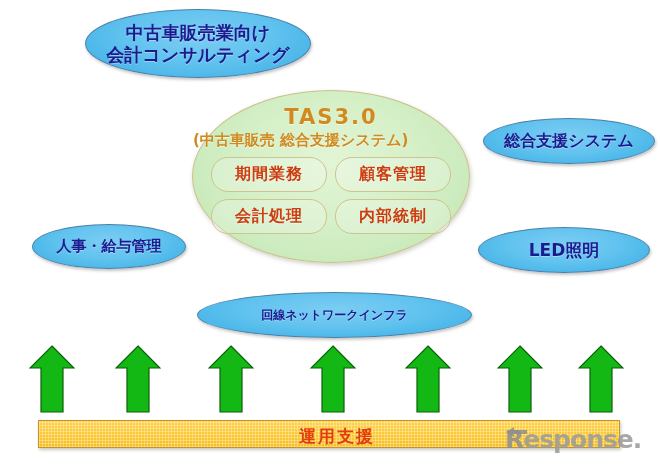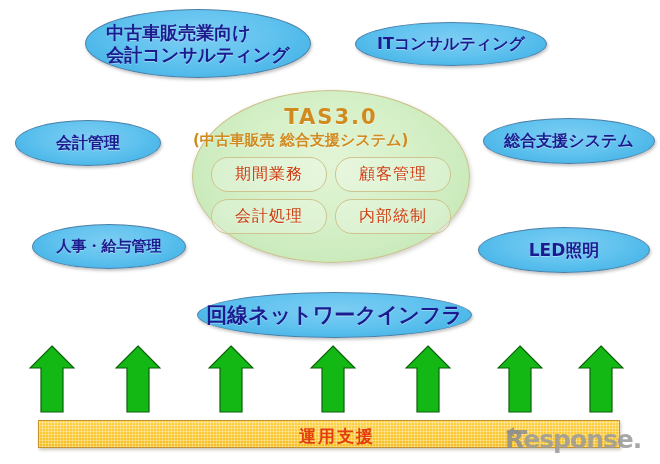--- a/index.html
+++ b/index.html
@@ -13,21 +13,21 @@
     background:#ffffff;
     overflow:hidden;
   }
 
   
   .ellipse{
     position:absolute;
     display:flex;
     align-items:center;
     justify-content:center;
-    text-align:left;
+    text-align:center;
     border-radius:50%;
     box-sizing:border-box;
   }
   .blue{
     background:radial-gradient(ellipse at 50% 38%, #7ccdf2 0%, #62c3ef 45%, #49b6e8 78%, #3aa9df 100%);
     border:1px solid #4a7fa8;
     color:#1b1b8f;
     font-weight:bold;
     text-shadow:0 1px 0 rgba(255,255,255,.35);
     box-shadow:1px 2px 3px rgba(60,60,60,.30);
@@ -66,21 +66,21 @@
     grid-template-columns:1fr 1fr;
     grid-gap:7px 8px;
   }
   .module{
     height:33px;
     display:flex;align-items:center;justify-content:center;
     border:1px solid #cfc48d;
     border-radius:17px;
     background:rgba(255,255,255,.22);
     color:#cc3d0f;
-    font-weight:normal;
+    font-weight:bold;
     font-size:16px;
     letter-spacing:1px;
     text-shadow:0 1px 0 rgba(255,255,255,.55);
   }
 
   
   .arrow{
     position:absolute;
     width:46px;height:70px;
   }
@@ -130,41 +130,35 @@
 
 <div id="canvas">
 
   <div class="ellipse blue" style="left:85px;top:9px;width:226px;height:69px;font-size:18px;">
     <div class="txt">
       <div>中古車販売業向け</div>
       <div>会計コンサルティング</div>
     </div>
   </div>
 
-  <div class="ellipse blue" style="left:355px;top:22px;width:192px;height:44px;font-size:16px;">
-    <div class="txt">ITコンサルティング</div>
-  </div>
-
-  <div class="ellipse blue" style="left:15px;top:120px;width:146px;height:46px;font-size:16px;">
-    <div class="txt">会計管理</div>
-  </div>
+
 
   <div class="ellipse blue" style="left:483px;top:118px;width:172px;height:46px;font-size:16px;">
     <div class="txt">総合支援システム</div>
   </div>
 
   <div class="ellipse blue" style="left:32px;top:224px;width:154px;height:45px;font-size:15px;">
     <div class="txt">人事・給与管理</div>
   </div>
 
   <div class="ellipse blue" style="left:478px;top:227px;width:172px;height:46px;font-size:17px;">
     <div class="txt">LED照明</div>
   </div>
 
-  <div class="ellipse blue" style="left:197px;top:292px;width:275px;height:46px;font-size:21px;">
+  <div class="ellipse blue" style="left:197px;top:292px;width:275px;height:46px;font-size:12px;">
     <div class="txt">回線ネットワークインフラ</div>
   </div>
 
   <div class="green">
     <div class="core-title">TAS3.0</div>
     <div class="core-sub">(中古車販売 総合支援システム)</div>
     <div class="module-grid">
       <div class="module">期間業務</div>
       <div class="module">顧客管理</div>
       <div class="module">会計処理</div>

